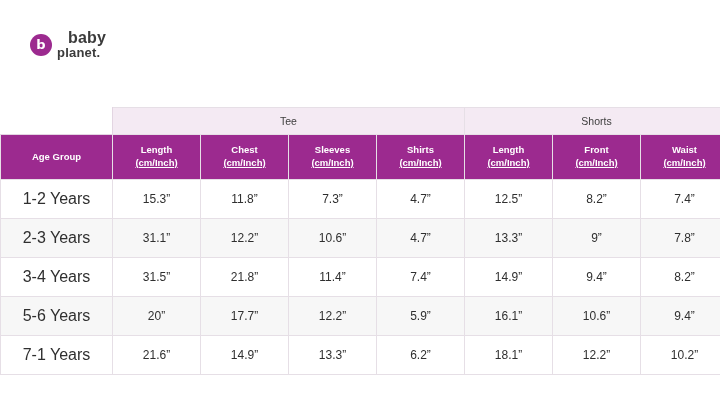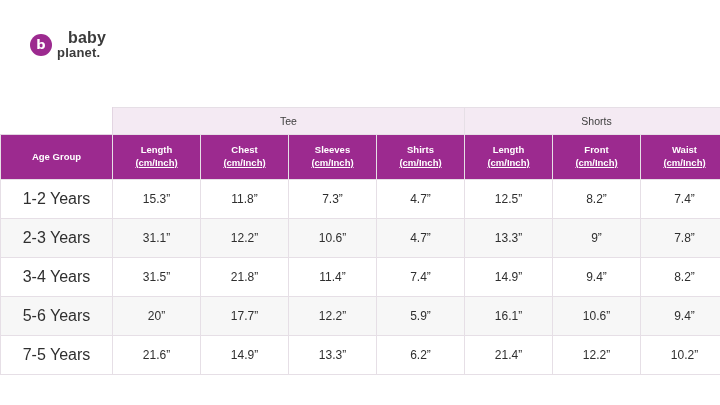--- a/index.html
+++ b/index.html
@@ -262,25 +262,25 @@
         <td class="age">5-6 Years</td>
         <td>20”</td>
         <td>17.7”</td>
         <td>12.2”</td>
         <td>5.9”</td>
         <td>16.1”</td>
         <td>10.6”</td>
         <td>9.4”</td>
       </tr>
       <tr>
-        <td class="age">7-5 Years</td>
+        <td class="age">7-1 Years</td>
         <td>21.6”</td>
         <td>14.9”</td>
         <td>13.3”</td>
         <td>6.2”</td>
-        <td>21.4”</td>
+        <td>18.1”</td>
         <td>12.2”</td>
         <td>10.2”</td>
       </tr>
     </tbody>
   </table>
 
 </div>
 
 </body></html>

